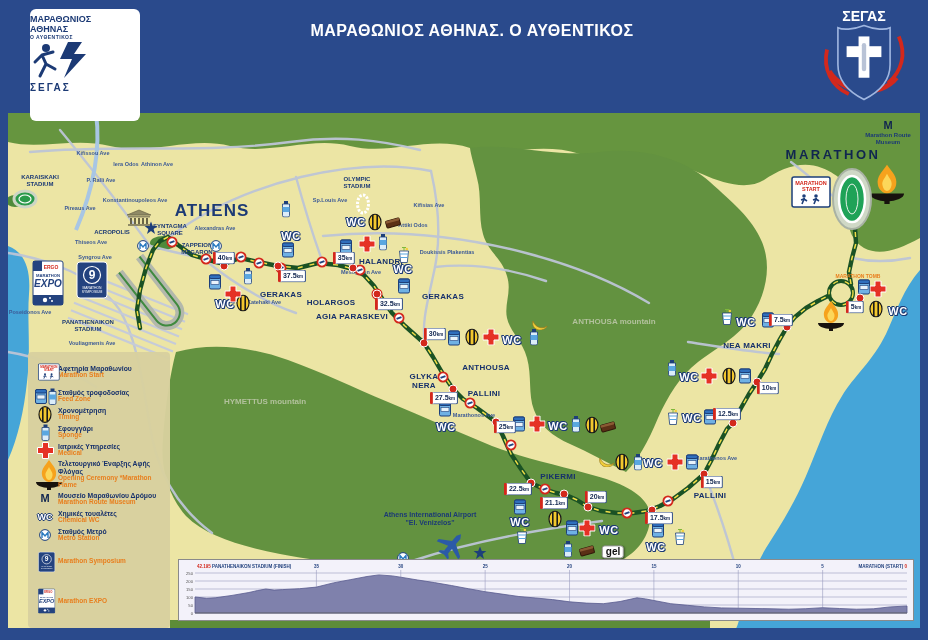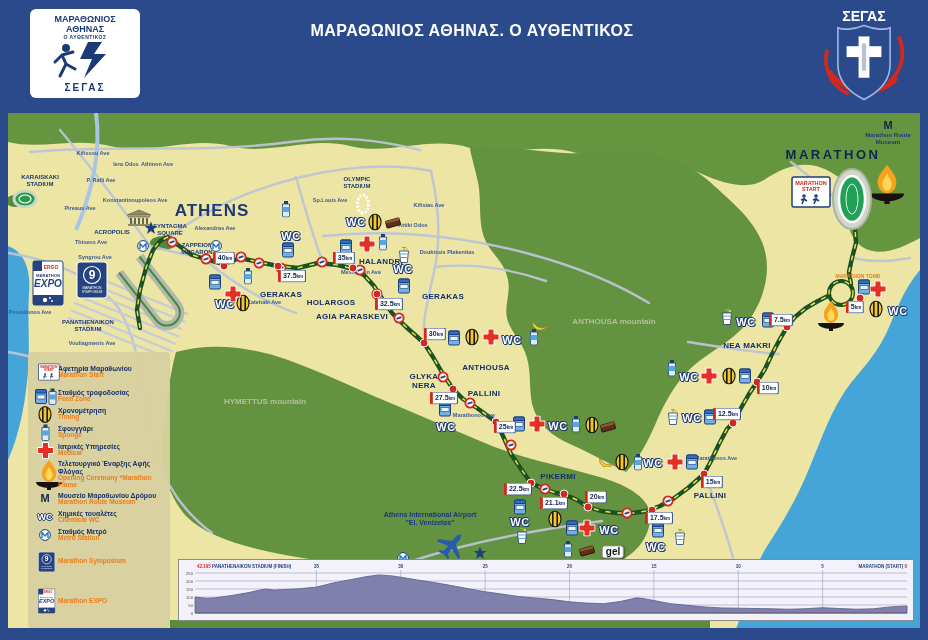--- a/index.html
+++ b/index.html
@@ -5,22 +5,22 @@
   html,body{margin:0;padding:0;background:#222;}
   .stage{position:relative;width:928px;height:640px;overflow:hidden;background:#2a4a8c;
          font-family:"Liberation Sans",sans-serif;}
   svg text{font-family:"Liberation Sans",sans-serif;}
   
   .hdr{position:absolute;left:0;top:0;width:928px;height:113px;background:#2a4a8c;z-index:5;}
   .hdr-titles{position:absolute;left:8px;top:0;width:100%;text-align:center;color:#fff;}
   .t-el{margin-top:22px;font-size:16px;font-weight:bold;letter-spacing:.5px;}
   .t-en{margin-top:6px;font-size:16px;font-weight:normal;letter-spacing:1px;color:#e8ecf5;}
   .t-mp{margin-top:5px;font-size:26px;font-weight:bold;letter-spacing:1px;}
-  .logo-opap{position:absolute;left:30px;top:9px;width:110px;height:89px;background:#fff;
-             border-radius:6px;text-align:center;color:#1c3a75;padding-top:5px;box-sizing:border-box;}
+  .logo-opap{position:absolute;left:30px;top:9px;width:110px;height:112px;background:#fff;
+             border-radius:6px;text-align:left;color:#1c3a75;padding-top:5px;box-sizing:border-box;}
   .lo-1{font-size:9px;font-weight:bold;line-height:10px;}
   .lo-2{font-size:9px;font-weight:bold;line-height:10px;}
   .lo-3{font-size:5px;font-weight:bold;letter-spacing:.5px;}
   .lo-brand{font-size:10px;font-weight:bold;letter-spacing:2px;margin-top:-2px;}
   .logo-segas{position:absolute;right:16px;top:6px;width:96px;height:100px;}
   
   #terrain{position:absolute;left:0;top:0;z-index:1;}
   #mapLayer{position:absolute;left:0;top:0;width:928px;height:640px;z-index:2;}
   .lb{position:absolute;transform:translate(-50%,-50%);white-space:pre;text-align:center;
       line-height:1.12;color:#16306b;font-weight:bold;z-index:2;}

